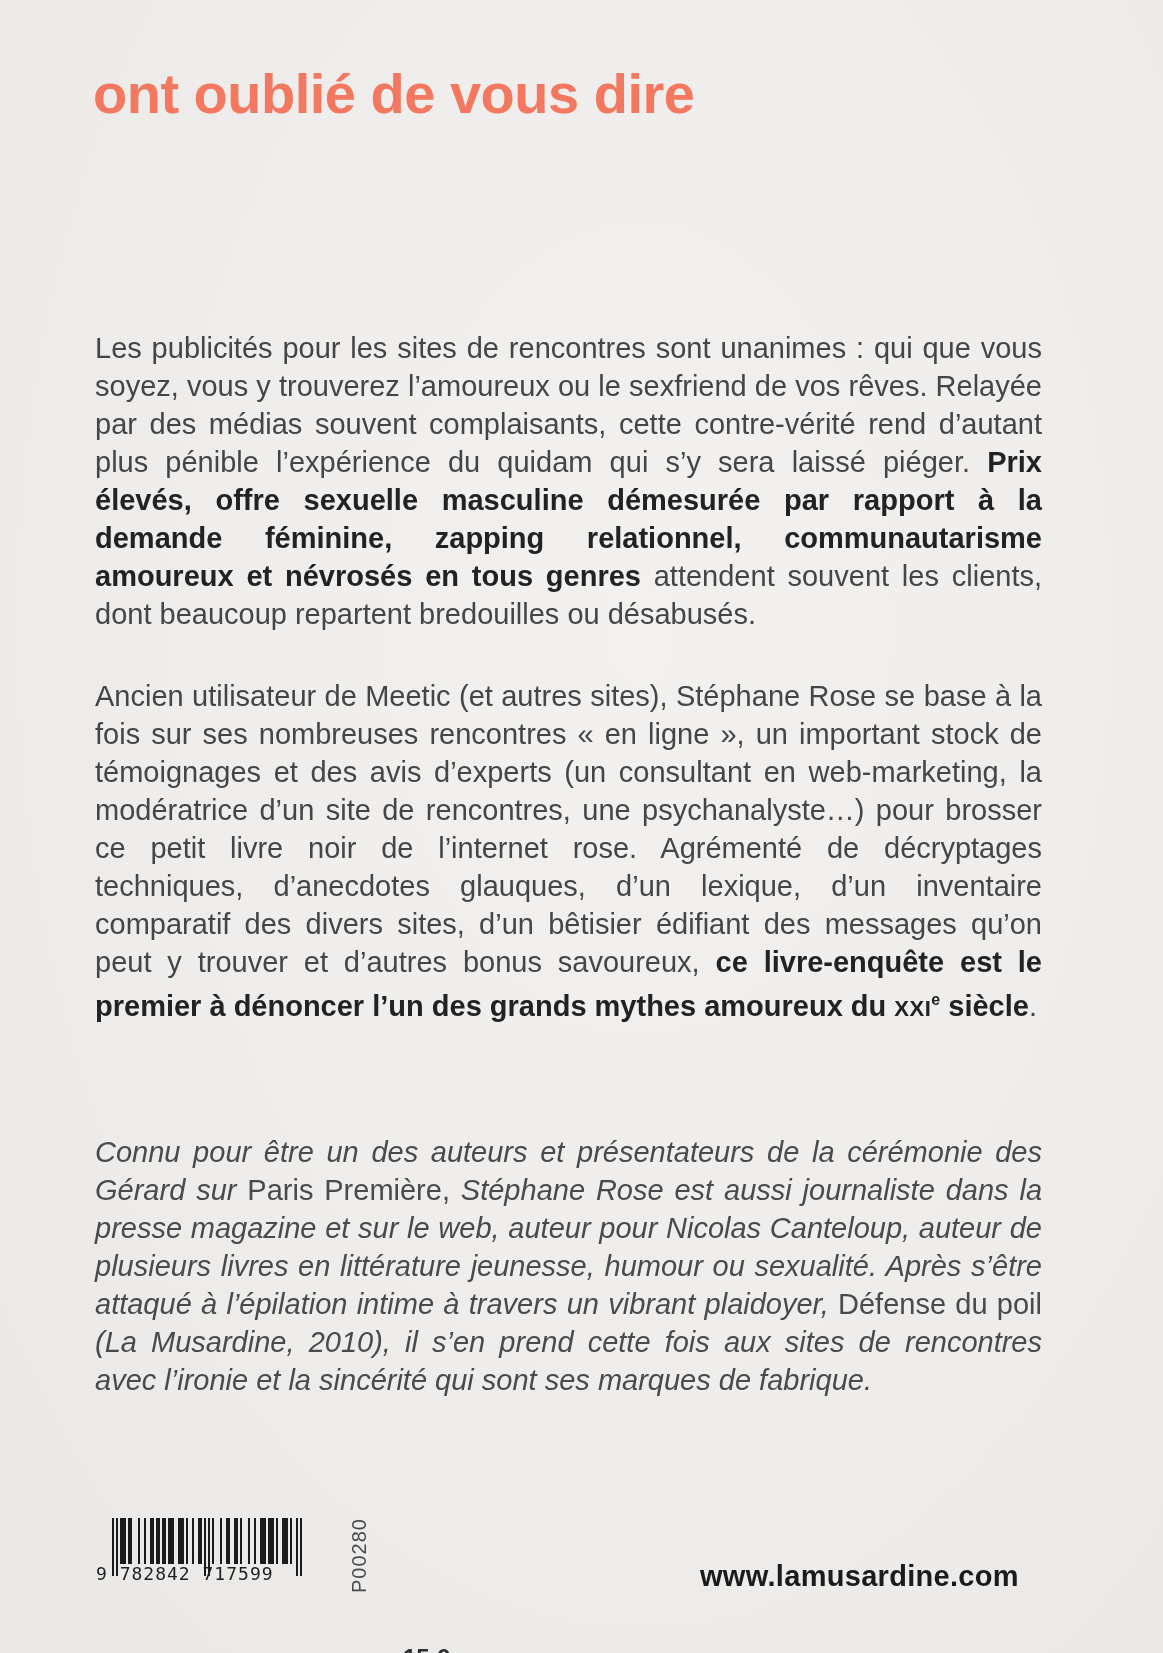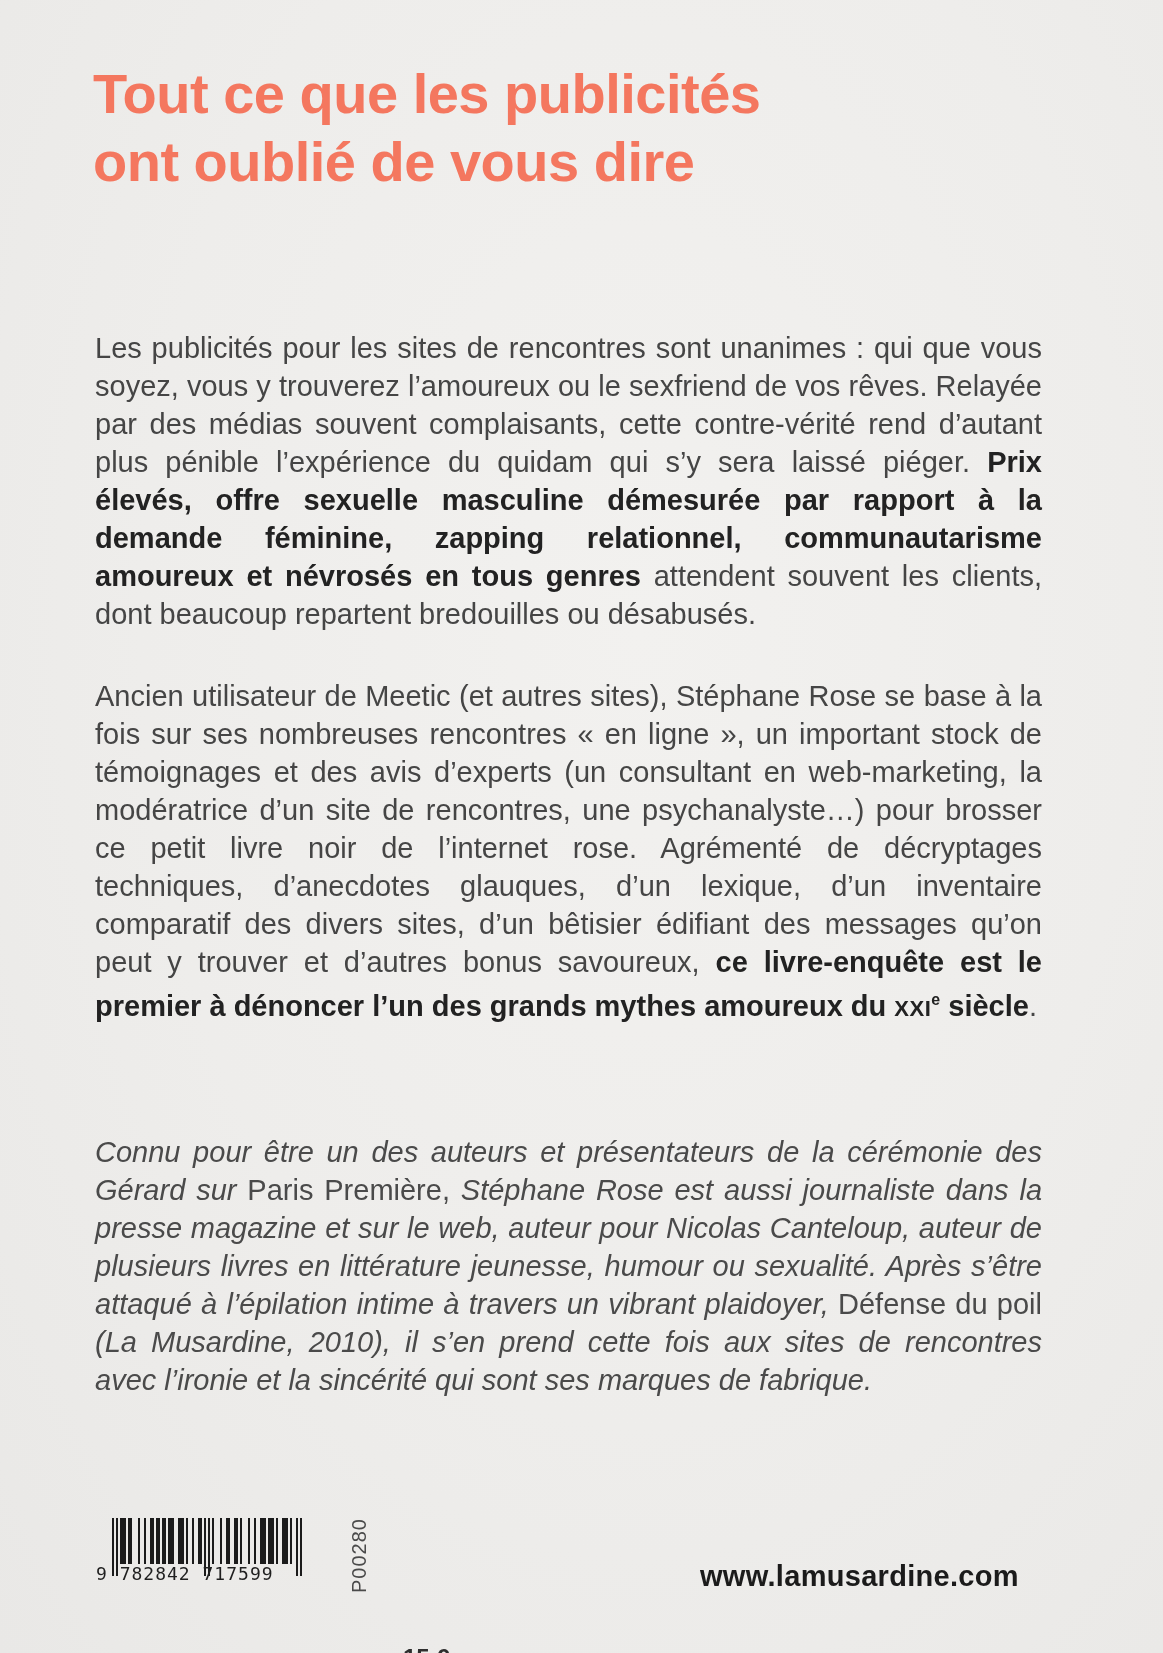--- a/index.html
+++ b/index.html
@@ -59,21 +59,20 @@
     position:absolute;left:700px;top:1560px;
     font-size:29px;font-weight:700;color:#1b1b1b;letter-spacing:0.3px;text-align:right;
   }
 </style>
 </head>
 <body>
 
 <div class="cover">
 
   <div class="title">
-    <div>Tout ce que les publicités</div>
     <div>ont oublié de vous dire</div>
   </div>
 
   <p class="para para-pitch"><span class="seg-normal">Les publicités pour les sites de rencontres sont unanimes : qui que vous soyez, vous y trouverez l’amoureux ou le sexfriend de vos rêves. Relayée par des médias souvent complaisants, cette contre-vérité rend d’autant plus pénible l’expérience du quidam qui s’y sera laissé piéger. </span><span class="seg-bold">Prix élevés, offre sexuelle masculine démesurée par rapport à la demande féminine, zapping relationnel, communautarisme amoureux et névrosés en tous genres</span><span class="seg-normal"> attendent souvent les clients, dont beaucoup repartent bredouilles ou désabusés.</span></p>
 
   <p class="para para-desc"><span class="seg-normal">Ancien utilisateur de Meetic (et autres sites), Stéphane Rose se base à la fois sur ses nombreuses rencontres « en ligne », un important stock de témoignages et des avis d’experts (un consultant en web-marketing, la modératrice d’un site de rencontres, une psychanalyste…) pour brosser ce petit livre noir de l’internet rose. Agrémenté de décryptages techniques, d’anecdotes glauques, d’un lexique, d’un inventaire comparatif des divers sites, d’un bêtisier édifiant des messages qu’on peut y trouver et d’autres bonus savoureux, </span><span class="seg-bold">ce livre-enquête est le premier à dénoncer l’un des grands mythes amoureux du </span><span class="seg-bold-smallcaps">xxi</span><span class="seg-bold-sup">e</span><span class="seg-bold"> siècle</span><span class="seg-normal">.</span></p>
 
   <p class="para para-bio"><span class="seg-italic">Connu pour être un des auteurs et présentateurs de la cérémonie des Gérard sur </span><span class="seg-upright">Paris Première,</span><span class="seg-italic"> Stéphane Rose est aussi journaliste dans la presse magazine et sur le web, auteur pour Nicolas Canteloup, auteur de plusieurs livres en littérature jeunesse, humour ou sexualité. Après s’être attaqué à l’épilation intime à travers un vibrant plaidoyer, </span><span class="seg-upright">Défense du poil</span><span class="seg-italic"> (La Musardine, 2010), il s’en prend cette fois aux sites de rencontres avec l’ironie et la sincérité qui sont ses marques de fabrique.</span></p>
 
   <div class="barcode">

